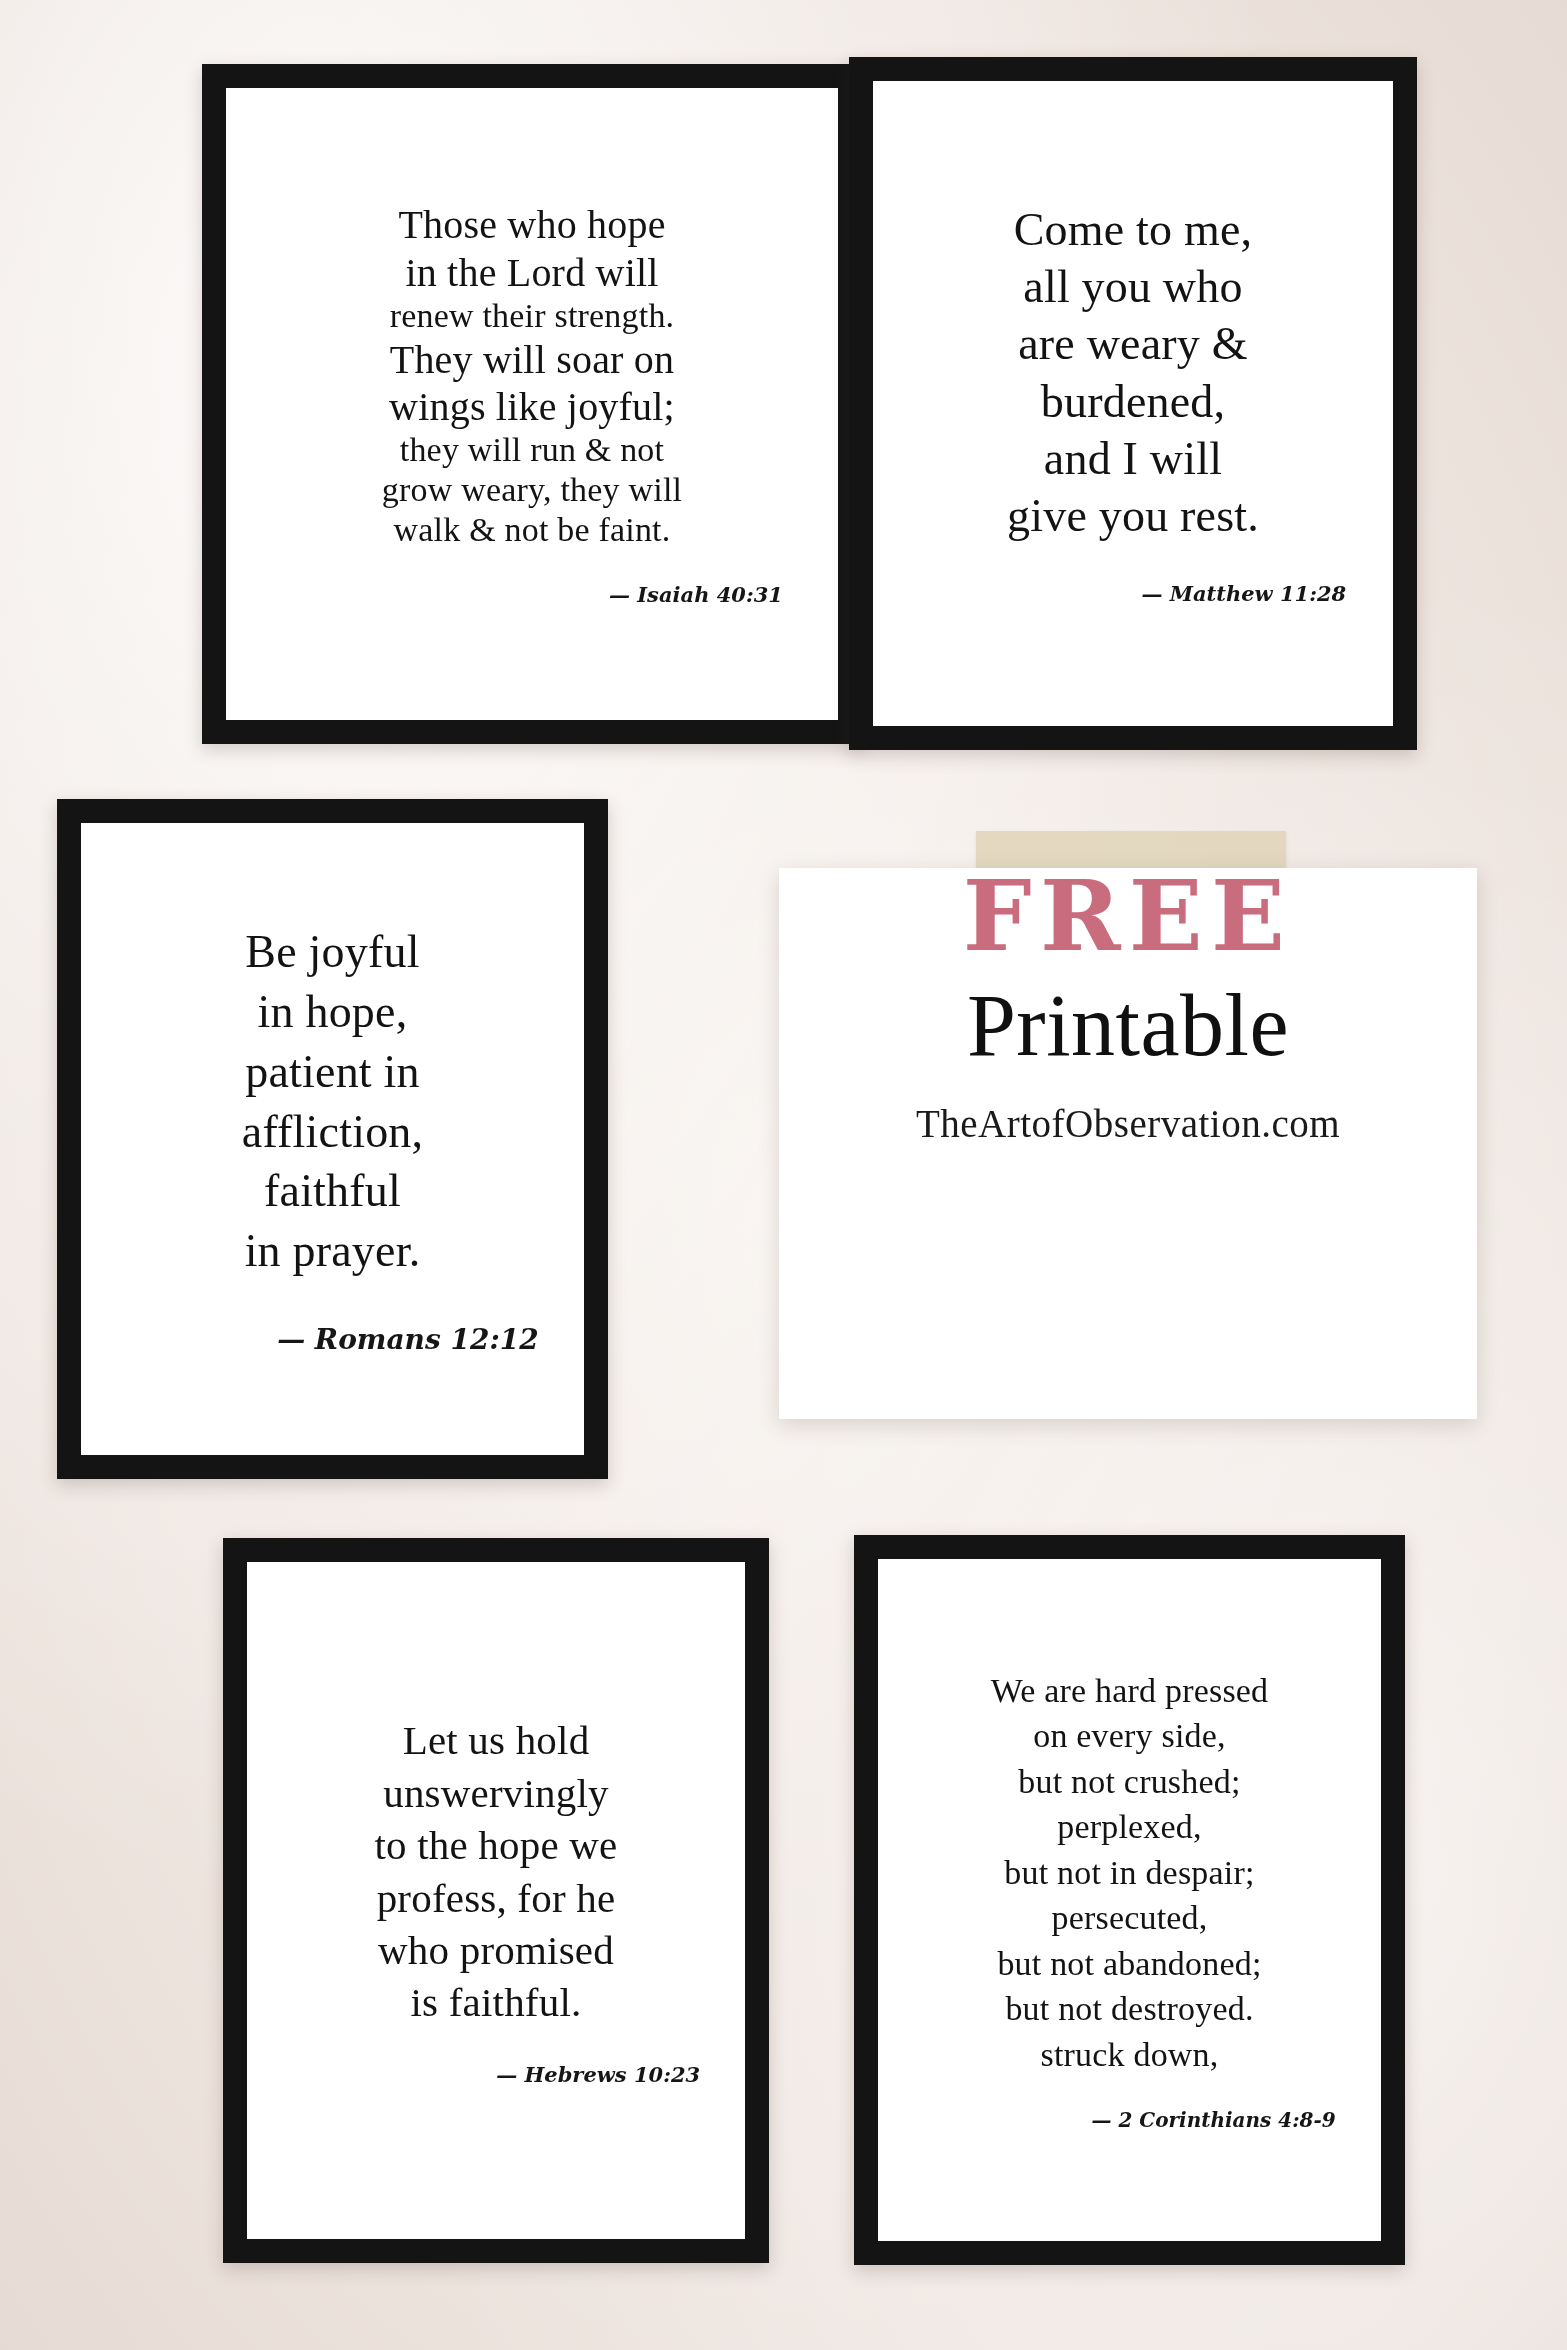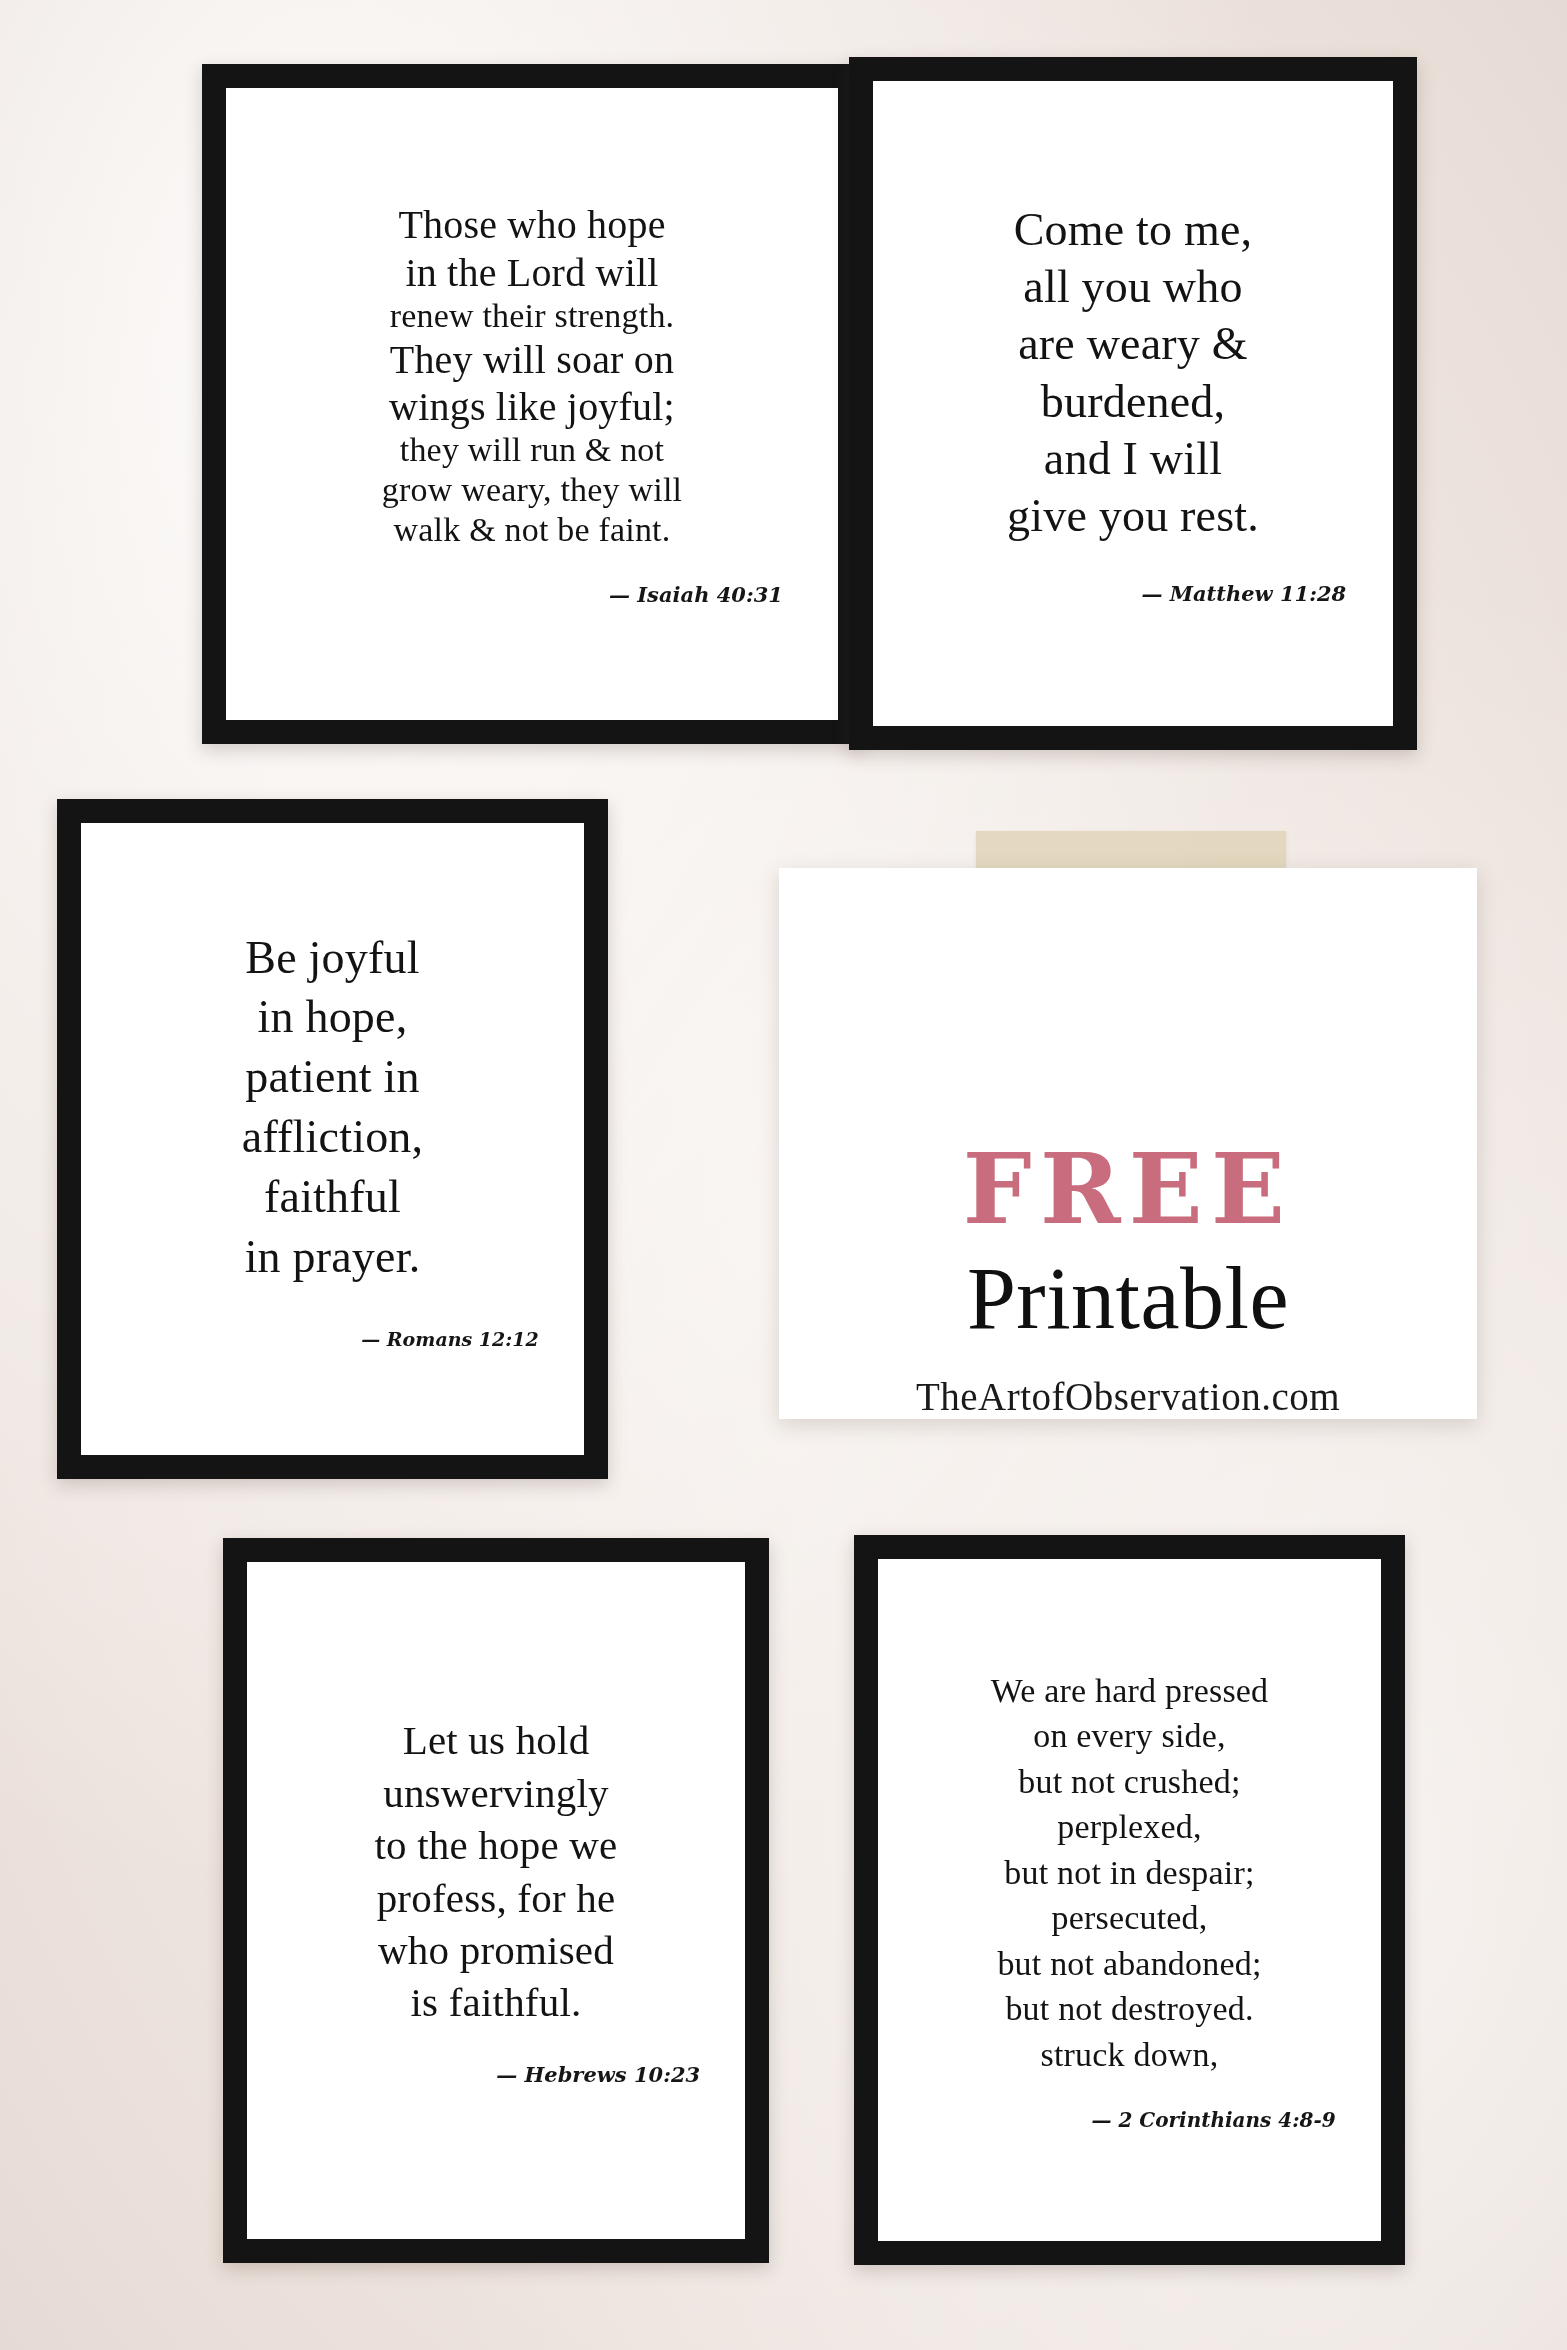--- a/index.html
+++ b/index.html
@@ -63,21 +63,21 @@
   
   #f2 { left: 849px; top: 57px; width: 568px; height: 693px; }
   #f2 .mat { left: 24px; top: 24px; right: 24px; bottom: 24px; }
   #f2 .verse { font-size: 46px; line-height: 1.24; }
   #f2 .ref { font-size: 21px; margin-top: 37px; }
 
   
   #f3 { left: 57px; top: 799px; width: 551px; height: 680px; }
   #f3 .mat { left: 24px; top: 24px; right: 24px; bottom: 24px; }
   #f3 .verse { font-size: 46px; line-height: 1.3; }
-  #f3 .ref { font-size: 19px; margin-top: 42px; font-style: italic; }
+  #f3 .ref { font-size: 28px; margin-top: 42px; font-style: italic; }
 
   
   #f4 { left: 223px; top: 1538px; width: 546px; height: 725px; }
   #f4 .mat { left: 24px; top: 24px; right: 24px; bottom: 24px; }
   #f4 .verse { font-size: 41px; line-height: 1.28; }
   #f4 .ref { font-size: 21px; margin-top: 33px; }
 
   
   #f5 { left: 854px; top: 1535px; width: 551px; height: 730px; }
   #f5 .mat { left: 24px; top: 24px; right: 24px; bottom: 24px; }
@@ -89,21 +89,21 @@
     position: absolute;
     left: 779px;
     top: 868px;
     width: 698px;
     height: 551px;
     background: #ffffff;
     box-shadow: 0 5.5px 20px rgba(80,60,50,0.18);
     display: flex;
     flex-direction: column;
     align-items: center;
-    justify-content: flex-end;
+    justify-content: flex-start;
     box-sizing: border-box;
   }
   #tape {
     position: absolute;
     left: 976px;
     top: 831px;
     width: 310px;
     height: 53px;
     background: rgba(226,214,188,0.92);
     box-shadow: 0 1.8px 3.7px rgba(120,100,80,0.12);

